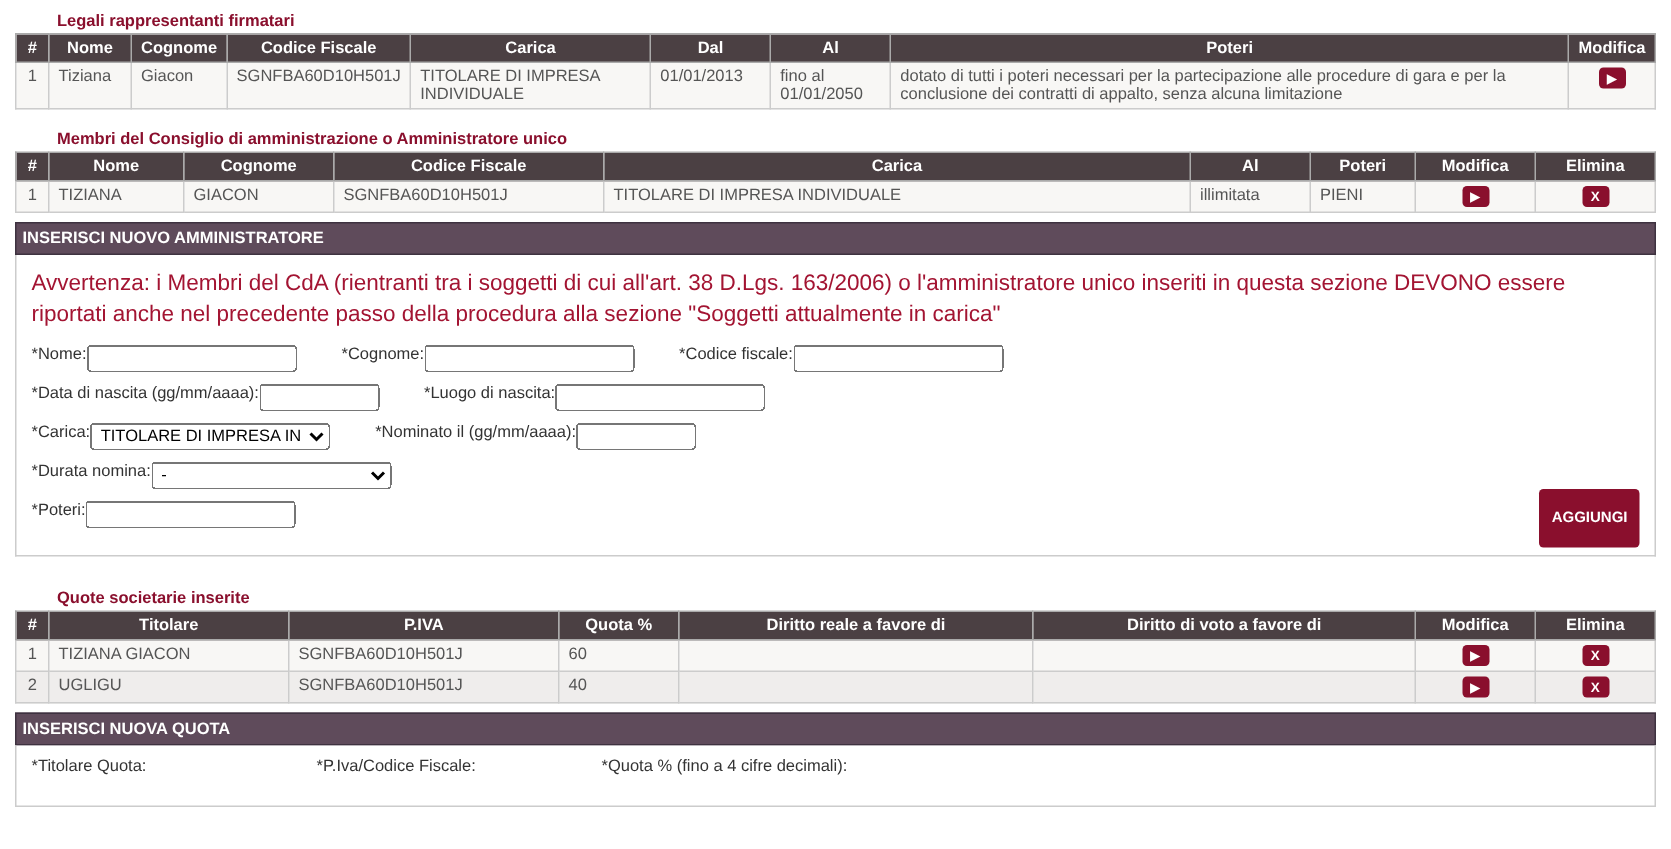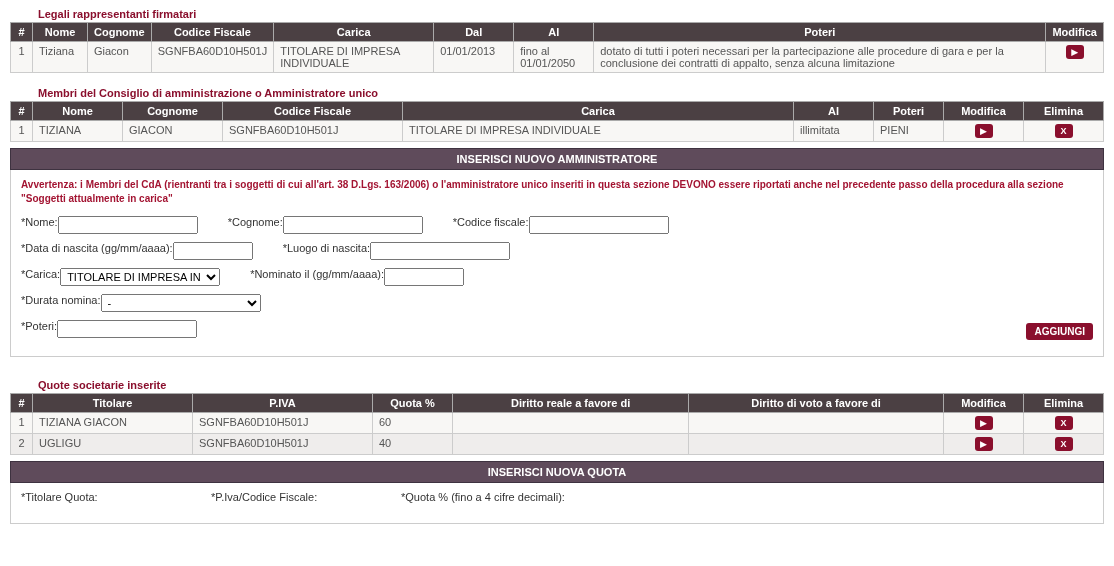--- a/index.html
+++ b/index.html
@@ -37,61 +37,59 @@
     vertical-align: top;
     color: #555;
   }
   table.data td.idx { text-align: center; width: 22px; }
   table.data tbody tr:nth-child(odd) td { background: #f8f7f5; }
   table.data tbody tr:nth-child(even) td { background: #efedec; }
   .bar-header {
     background: #5f4b5b;
     color: #fff;
     font-weight: bold;
-    text-align: center;
     padding: 4px;
     margin-top: 6px;
     border: 1px solid #3e3240;
   }
   .form-box {
     border: 1px solid #ccc;
     border-top: none;
     padding: 8px 10px 10px;
     position: relative;
     background: #fff;
   }
   .warning {
     color: #a31432;
-    font-size: 10px;
+    font-size: 15px;
     line-height: 1.4;
     margin-bottom: 10px;
-    font-weight: bold;
   }
   .form-row { display: flex; flex-wrap: wrap; gap: 0 30px; margin-bottom: 8px; }
   .form-field { display: flex; min-width: 160px; }
   .form-field label { color: #333; font-size: 11px; margin-bottom: 2px; }
   .form-field input[type="text"],
   .form-field select {
     font-size: 11px;
     padding: 1px 2px;
     height: 18px;
   }
   .w-sm { width: 80px; }
   .w-md { width: 140px; }
   .w-lg { width: 160px; }
   .btn-add {
     position: absolute;
     right: 10px;
-    bottom: 16px;
+    bottom: 5px;
     background: #8a0f2d;
     color: #fff;
     border: none;
     font-size: 10px;
     font-weight: bold;
-    padding: 3px 8px;
+    padding: 14px 8px;
     border-radius: 3px;
     cursor: pointer;
   }
   .btn-mod {
     display: inline-block;
     background: #8a0f2d;
     color: #fff;
     border-radius: 3px;
     width: 18px;
     height: 14px;

